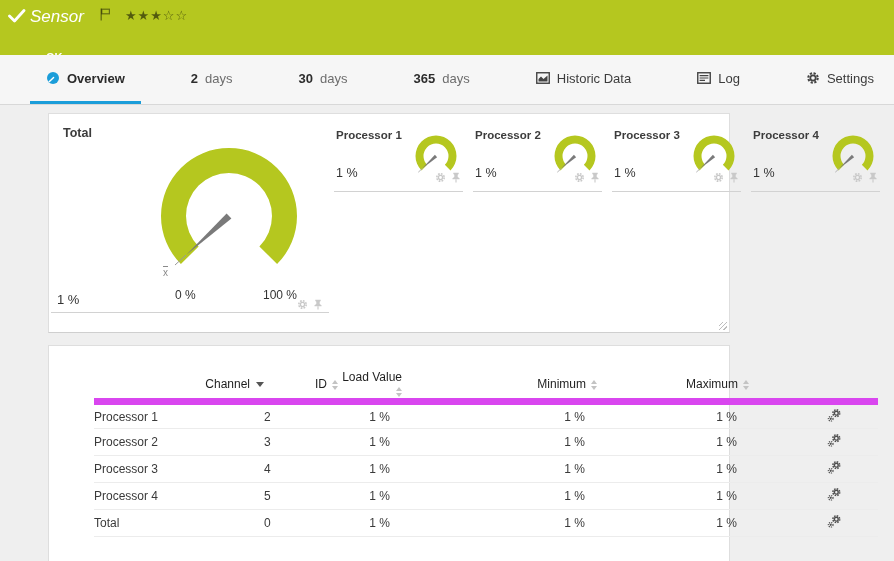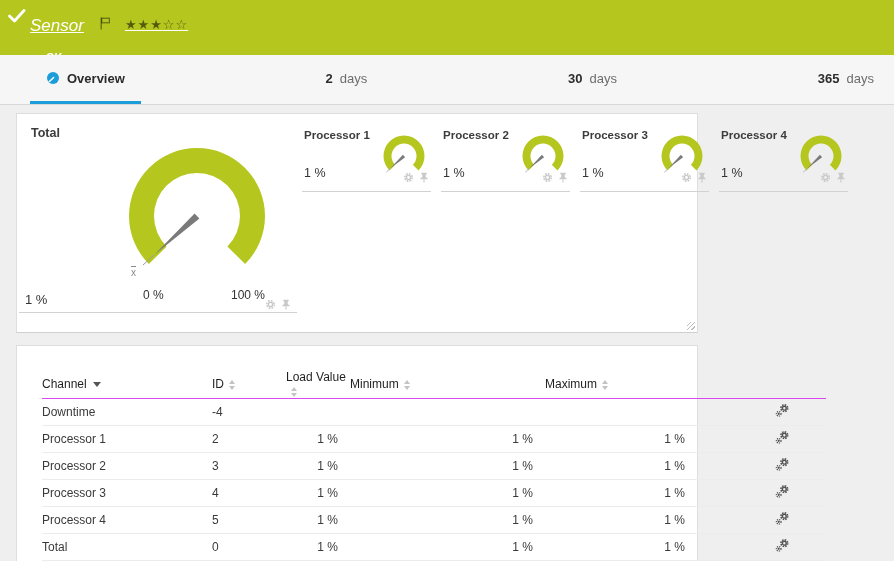--- a/index.html
+++ b/index.html
@@ -3,40 +3,40 @@
 <meta charset="utf-8">
 <style>
   * { margin:0; padding:0; box-sizing:border-box; }
   html,body { background:#e9e9e9; }
   body { font-family:"Liberation Sans","DejaVu Sans",sans-serif; }
   .page { position:relative; width:894px; height:561px; background:#efefef; overflow:hidden; }
 
   
   .sensor-header { position:absolute; left:0; top:0; width:894px; height:55px; background:#b5c71f; color:#fff; }
   .check-icon { position:absolute; left:8px; top:8px; }
-  .title-line { position:absolute; left:30px; top:16px; display:flex; align-items:center; font-size:17px;text-decoration:underline; }
+  .title-line { position:absolute; left:30px; top:7px; display:flex; align-items:center; font-size:17px; }
   .kind { font-style:italic; margin-right:7px; }
   .flag-icon { margin-left:9px; margin-top:-6px; }
   .stars { margin-left:14px; margin-top:-4px; font-size:13px; letter-spacing:1px; color:rgba(0,0,0,0.55); cursor:pointer; }
   .status-ok { position:absolute; left:46px; top:31px; font-size:11px; font-weight:bold;margin-top:20px; }
 
   
   .tabbar { position:absolute; left:0; top:55px; width:894px; height:50px; background:#f6f6f6;
             display:flex; justify-content:space-between; align-items:stretch;
             padding:0 4px 0 30px; border-bottom:1px solid #d8d8d8; }
   .tab { display:flex; align-items:center; gap:7px; padding:7px 16px; font-size:13px; color:#3c3c3c;
          border-bottom:3px solid transparent; cursor:pointer; white-space:nowrap; }
   .tab .num { font-weight:bold; color:#2d2d2d; }
   .tab .suffix { color:#6d6d6d; }
   .tab.active { border-bottom-color:#1b9dd9; }
   .tab.active .lbl { color:#2b2b2b; font-weight:bold; }
   .tab svg { flex:0 0 auto; }
 
   
-  .panel { position:absolute; left:16px; width:682px; background:#fff; border:1px solid #dedede; border-bottom-color:#cfcfcf; }
+  .panel { position:absolute; left:48px; width:682px; background:#fff; border:1px solid #dedede; border-bottom-color:#cfcfcf;padding-left:20px; }
   .panel.gauges { top:113px; height:220px; }
   .panel.channels { top:345px; height:230px; }
   .grip { position:absolute; right:2px; bottom:2px; width:8px; height:8px;
           background:repeating-linear-gradient(-45deg, transparent 0 2px, #bdbdbd 2px 3px); cursor:nwse-resize; }
 
   
   .total-tile { position:absolute; left:0; top:0; width:280px; height:200px; }
   .tile-name { position:absolute; left:14px; top:12px; font-size:12.5px; font-weight:bold; color:#3c3c3c; }
   .total-gauge { position:absolute; left:100px; top:22px; }
   .mean-marker { position:absolute; left:114px; top:153px; font-size:10px; color:#8a8a8a; text-decoration:overline; }
@@ -49,21 +49,21 @@
 
   
   .proc-tile { position:absolute; top:8px; width:129px; height:70px; border-bottom:1px solid #d2d2d2; cursor:pointer; }
   .proc-tile .p-name { position:absolute; left:2px; top:7px; font-size:11.5px; font-weight:bold; color:#3c3c3c; }
   .proc-tile .p-gauge { position:absolute; left:76px; top:12px; }
   .proc-tile .p-value { position:absolute; left:2px; top:44px; font-size:12.5px; color:#333; }
   .proc-tile .tile-icons { right:2px; top:50px; }
 
   
   table.channel-table { border-collapse:collapse; table-layout:fixed; margin:24px 0 0 25px; width:784px; font-size:12px; color:#3a3a3a; }
-  table.channel-table th { font-weight:normal; color:#1f1f1f; text-align:left; height:28px; border-bottom:1px solid #d946ef; cursor:pointer; }
+  table.channel-table th { font-weight:normal; color:#1f1f1f; text-align:right; height:28px; border-bottom:7px solid #d946ef; cursor:pointer; }
   table.channel-table td { height:27px; border-bottom:1px solid #ececec; }
   th.num, td.num { text-align:right; }
   td.num { padding-right:12px; }
   td.edit-cell, th.edit-cell { text-align:right; padding-right:36px; }
   .sort-desc { display:inline-block; width:0; height:0; border-left:4px solid transparent; border-right:4px solid transparent;
                border-top:5px solid #555; margin-left:6px; vertical-align:middle; }
   .sort-both { display:inline-flex; flex-direction:column; gap:2px; margin-left:5px; vertical-align:middle; }
   .sort-both i { display:block; width:0; height:0; border-left:3.5px solid transparent; border-right:3.5px solid transparent; }
   .sort-both i.up { border-bottom:4px solid #c3c3c3; }
   .sort-both i.dn { border-top:4px solid #c3c3c3; }
@@ -101,20 +101,41 @@
       <span class="num">2</span>
       <span class="suffix">days</span>
     </div>
     <div class="tab">
       <span class="num">30</span>
       <span class="suffix">days</span>
     </div>
     <div class="tab">
       <span class="num">365</span>
       <span class="suffix">days</span>
+    </div>
+    <div class="tab">
+      <svg width="14" height="12" viewBox="0 0 14 12">
+        <rect x="0.75" y="0.75" width="12.5" height="10.5" fill="none" stroke="#444" stroke-width="1.4"></rect>
+        <path d="M2.5,9.5 L2.5,7 5,4.5 7.5,7 11.5,3.5 11.5,9.5 Z" fill="#444"></path>
+      </svg>
+      <span class="lbl">Historic Data</span>
+    </div>
+    <div class="tab">
+      <svg width="14" height="12" viewBox="0 0 14 12">
+        <rect x="0.75" y="0.75" width="12.5" height="10.5" fill="none" stroke="#444" stroke-width="1.4"></rect>
+        <path d="M2.6,3.6 h8.8 M2.6,6 h8.8 M2.6,8.4 h5.4" stroke="#444" stroke-width="1.1"></path>
+      </svg>
+      <span class="lbl">Log</span>
+    </div>
+    <div class="tab">
+      <svg width="14" height="14" viewBox="0 0 13 13">
+        <circle cx="6.5" cy="6.5" r="4.4" fill="none" stroke="#444" stroke-width="1.9" stroke-dasharray="2.05,1.4"></circle>
+        <circle cx="6.5" cy="6.5" r="2.5" fill="none" stroke="#444" stroke-width="1.6"></circle>
+      </svg>
+      <span class="lbl">Settings</span>
     </div>
   </div>
 
   <div class="panel gauges">
 
     <div class="total-tile">
       <span class="tile-name">Total</span>
       <svg class="total-gauge" width="160" height="160" viewBox="0 0 160 160">
         <path d="M31.92,128.08 A68,68 0 1 1 128.08,128.08 L110.4,110.4 A43,43 0 1 0 49.6,110.4 Z" fill="#b5c71f"></path>
         <line x1="37" y1="119" x2="26" y2="129" stroke="#9a9a9a" stroke-width="1"></line>
@@ -247,33 +268,20 @@
               </span></th>
           <th class="num"><span>Maximum</span><span class="sort-both">
                 <i class="up"></i>
                 <i class="dn"></i>
               </span></th>
           <th class="edit-cell"></th>
         </tr>
       </thead>
       <tbody>
         <tr>
-          <td>Downtime</td>
-          <td>-4</td>
-          <td class="num"></td>
-          <td class="num"></td>
-          <td class="num"></td>
-          <td class="edit-cell"><span class="edit-btn"><svg width="15" height="15" viewBox="0 0 15 15">
-            <circle cx="9.3" cy="5.2" r="3.4" fill="none" stroke="#4f4f4f" stroke-width="1.5" stroke-dasharray="1.55,1.12"></circle>
-            <circle cx="9.3" cy="5.2" r="1.9" fill="none" stroke="#4f4f4f" stroke-width="1.4"></circle>
-            <circle cx="3.7" cy="10.8" r="2.3" fill="none" stroke="#4f4f4f" stroke-width="1.3" stroke-dasharray="1.1,0.93"></circle>
-            <circle cx="3.7" cy="10.8" r="1.1" fill="#4f4f4f"></circle>
-          </svg></span></td>
-        </tr>
-        <tr>
           <td>Processor 1</td>
           <td>2</td>
           <td class="num">1 %</td>
           <td class="num">1 %</td>
           <td class="num">1 %</td>
           <td class="edit-cell"><span class="edit-btn"><svg width="15" height="15" viewBox="0 0 15 15">
             <circle cx="9.3" cy="5.2" r="3.4" fill="none" stroke="#4f4f4f" stroke-width="1.5" stroke-dasharray="1.55,1.12"></circle>
             <circle cx="9.3" cy="5.2" r="1.9" fill="none" stroke="#4f4f4f" stroke-width="1.4"></circle>
             <circle cx="3.7" cy="10.8" r="2.3" fill="none" stroke="#4f4f4f" stroke-width="1.3" stroke-dasharray="1.1,0.93"></circle>
             <circle cx="3.7" cy="10.8" r="1.1" fill="#4f4f4f"></circle>

